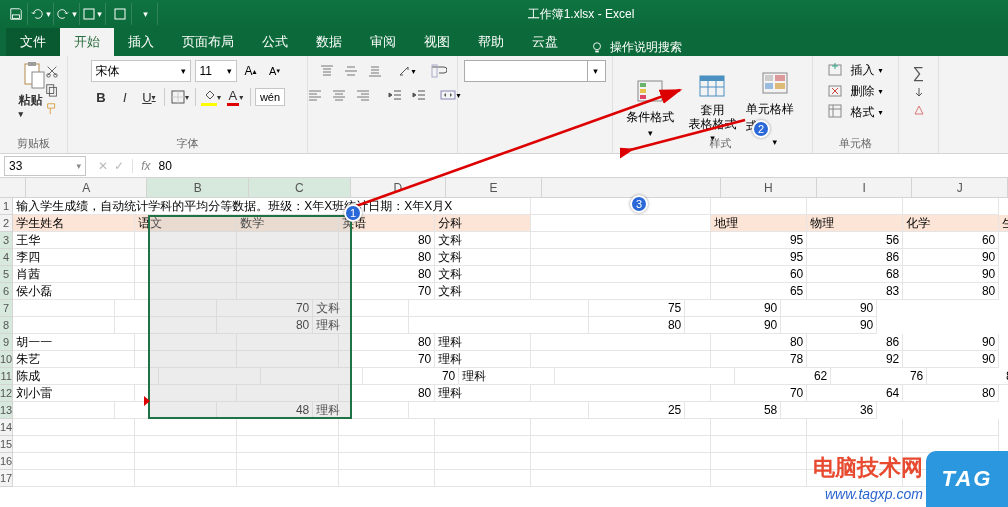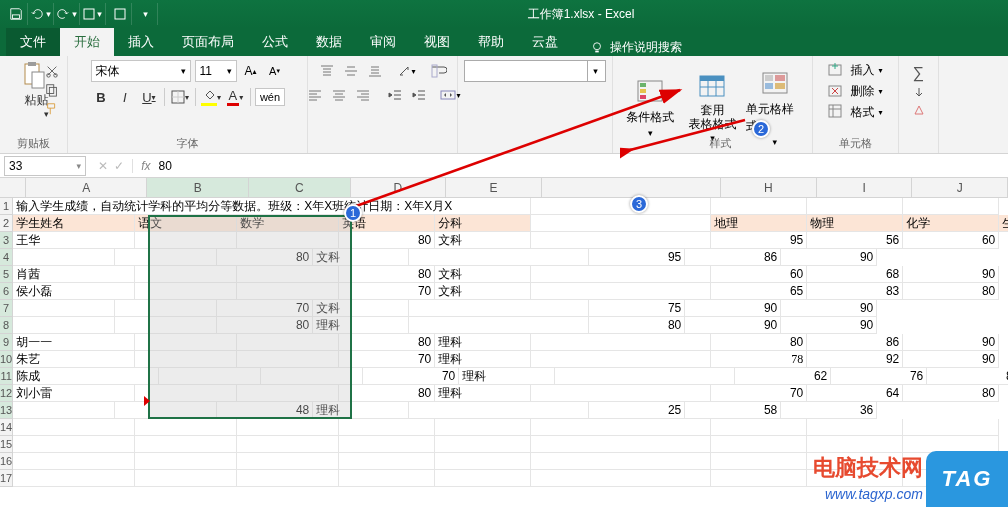--- a/index.html
+++ b/index.html
@@ -17,21 +17,21 @@
 .tabs { height:28px; background:#0c6a3a; display:flex; align-items:flex-end; padding-left:6px; }
 .tab { color:#fff; padding:5px 14px; font-size:13px; }
 .tab.active { background:#f3f3f3; color:#2a6e3f; }
 .tell-me { display:flex; align-items:center; color:#fff; font-size:12px; margin-left:18px; gap:6px; }
 
 
 .ribbon { height:98px; background:#f3f3f3; border-bottom:1px solid #d4d4d4; display:flex; position:relative; }
 .group { border-right:1px solid #e0e0e0; padding:4px 8px 0 8px; display:flex; flex-direction:column; align-items:center; position:relative; }
 .group-label { position:absolute; bottom:2px; font-size:11px; color:#666; width:100%; text-align:center; }
 .clipboard { width:68px; }
-.paste-big { display:flex; flex-direction:column; align-items:flex-end; font-size:12px; color:#333; }
+.paste-big { display:flex; flex-direction:column; align-items:flex-start; font-size:12px; color:#333;font-weight:bold; }
 .paste-big .icon { width:30px; height:32px; display:flex; align-items:center; justify-content:center; }
 .mini-btns { display:flex; flex-direction:column; gap:1px; position:absolute; top:6px; right:6px; }
 .mini-btns span { width:18px; height:18px; display:flex; align-items:center; justify-content:center; }
 
 .font-group { width:240px; }
 .font-row1 { display:flex; gap:4px; align-items:center; margin-bottom:4px; }
 .font-name-sel { width:100px; height:22px; border:1px solid #c6c6c6; background:#fff; font-size:12px; display:flex; align-items:center; padding:0 4px; justify-content:space-between; }
 .size-sel { width:42px; height:22px; border:1px solid #c6c6c6; background:#fff; font-size:12px; display:flex; align-items:center; padding:0 4px; justify-content:space-between; }
 .font-grow, .font-shrink { width:20px; height:22px; border:1px solid transparent; display:flex; align-items:center; justify-content:center; font-size:12px; }
 .font-row2 { display:flex; gap:2px; align-items:center; }
@@ -474,20 +474,21 @@
           <div class="cell" style="width: 102px;"></div>
           <div class="cell" style="width: 102px;"></div>
           <div class="cell rt" style="width: 96px;">80</div>
           <div class="cell" style="width: 96px;">文科</div>
           <div class="cell" style="width: 180px;"></div>
           <div class="cell rt" style="width: 96px;">95</div>
           <div class="cell rt" style="width: 96px;">56</div>
           <div class="cell rt" style="width: 96px;">60</div>
         </div>
         <div class="row">
+          <div class="cell" style="width: 122px;">李四</div>
           <div class="cell" style="width: 102px;"></div>
           <div class="cell" style="width: 102px;"></div>
           <div class="cell rt" style="width: 96px;">80</div>
           <div class="cell" style="width: 96px;">文科</div>
           <div class="cell" style="width: 180px;"></div>
           <div class="cell rt" style="width: 96px;">95</div>
           <div class="cell rt" style="width: 96px;">86</div>
           <div class="cell rt" style="width: 96px;">90</div>
         </div>
         <div class="row">
@@ -543,21 +544,21 @@
           <div class="cell rt" style="width: 96px;">86</div>
           <div class="cell rt" style="width: 96px;">90</div>
         </div>
         <div class="row">
           <div class="cell" style="width: 122px;">朱艺</div>
           <div class="cell" style="width: 102px;"></div>
           <div class="cell" style="width: 102px;"></div>
           <div class="cell rt" style="width: 96px;">70</div>
           <div class="cell" style="width: 96px;">理科</div>
           <div class="cell" style="width: 180px;"></div>
-          <div class="cell rt" style="width: 96px; font-family: Liberation Serif, serif;">78</div>
+          <div class="cell rt" style="width: 96px;">78</div>
           <div class="cell rt" style="width: 96px;">92</div>
           <div class="cell rt" style="width: 96px;">90</div>
         </div>
         <div class="row">
           <div class="cell" style="width: 146px;">陈成</div>
           <div class="cell" style="width: 102px;"></div>
           <div class="cell" style="width: 102px;"></div>
           <div class="cell rt" style="width: 96px;">70</div>
           <div class="cell" style="width: 96px;">理科</div>
           <div class="cell" style="width: 180px;"></div>

